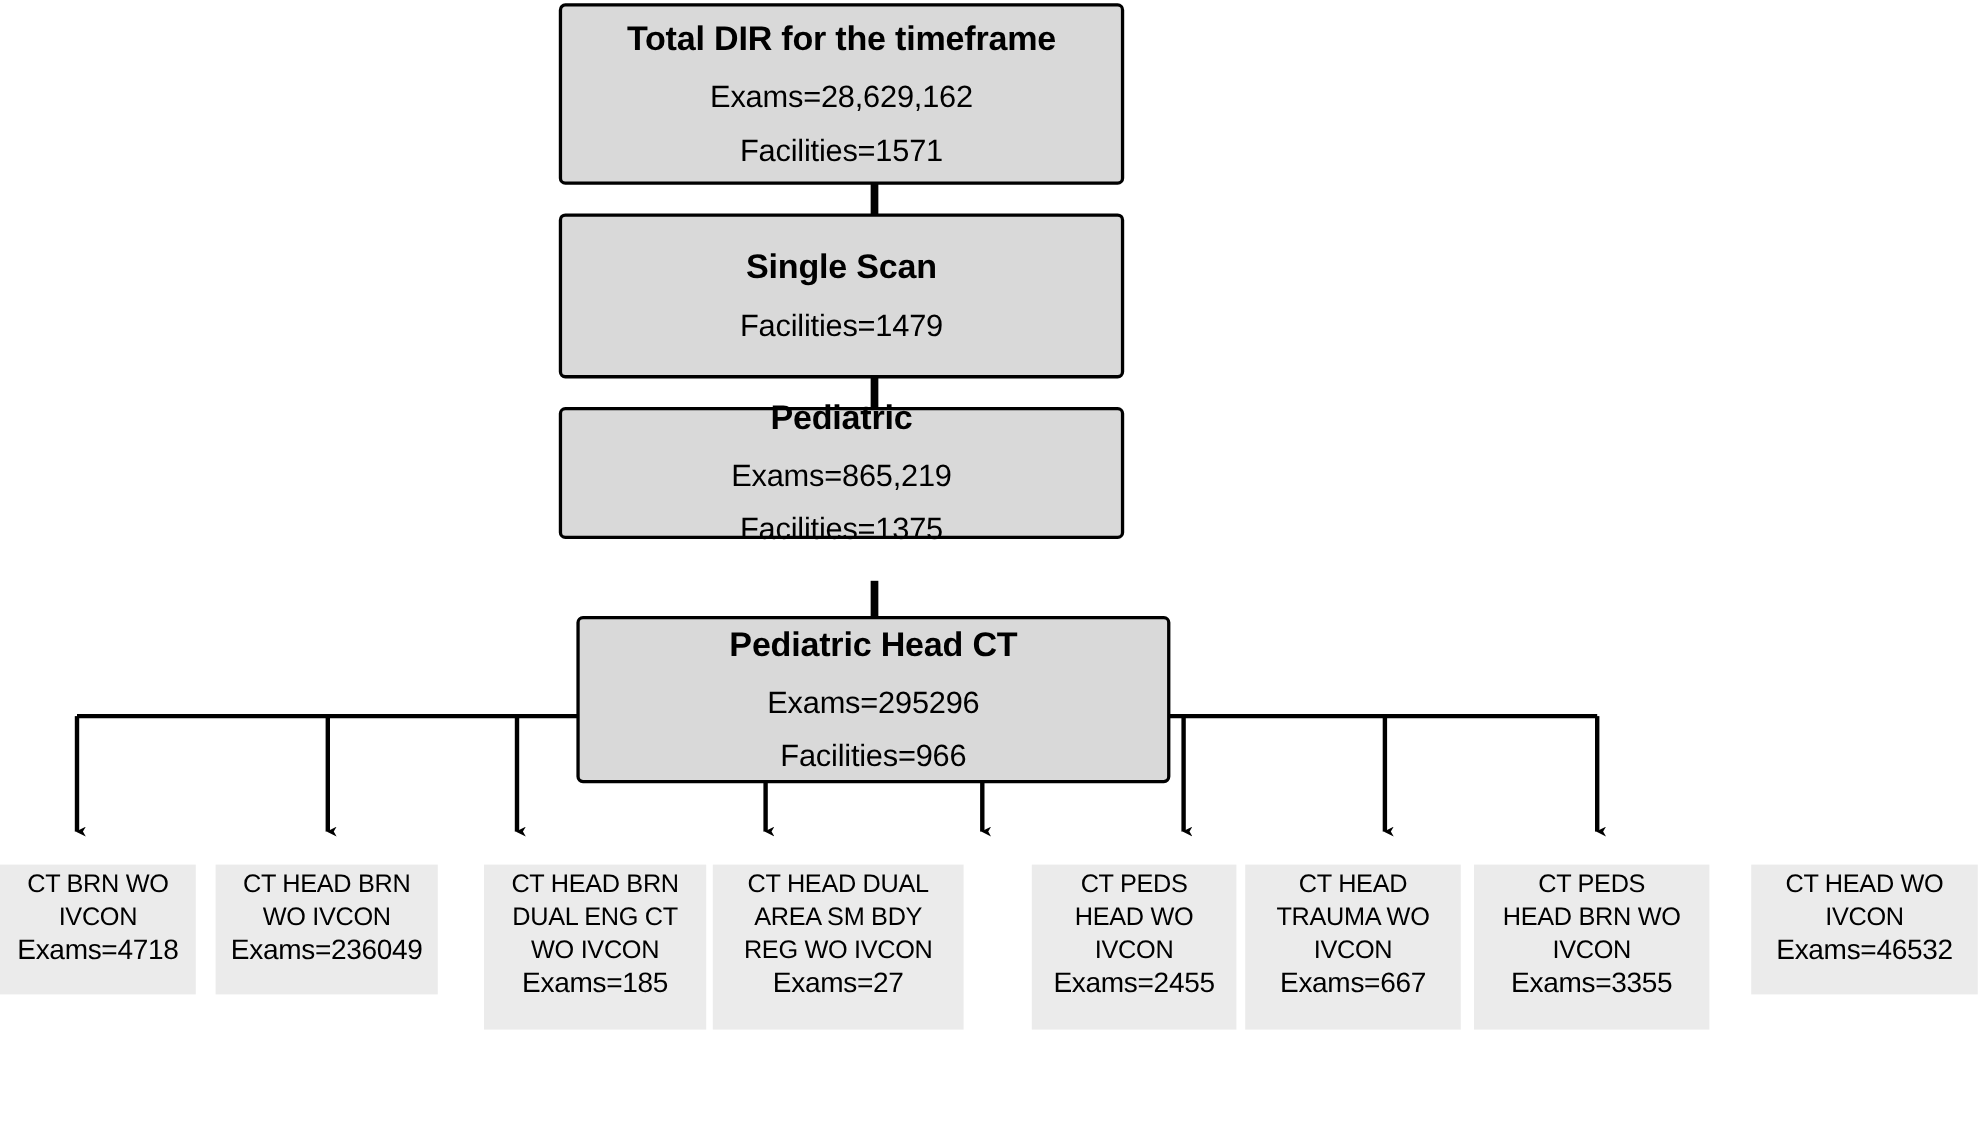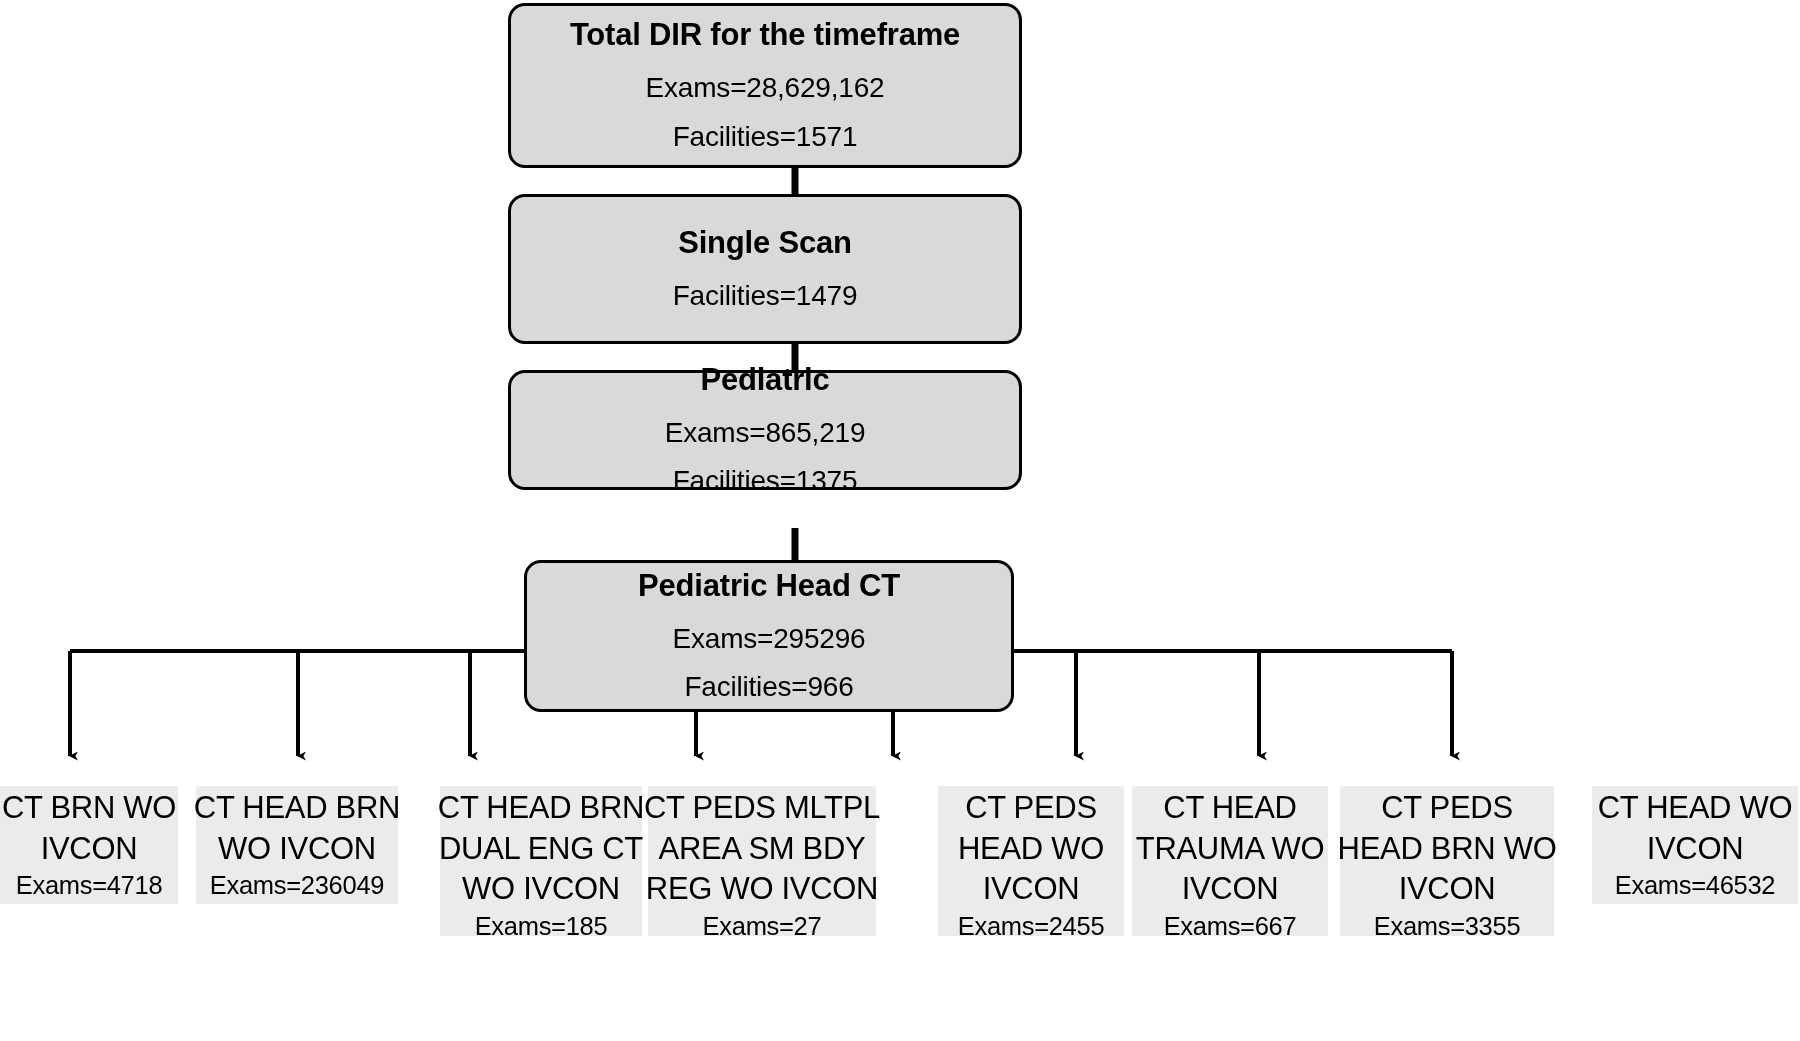--- a/index.html
+++ b/index.html
@@ -32,21 +32,21 @@
     height: 1041px;
     z-index: 1;
   }
 
   
   .stage-box {
     position: absolute;
     z-index: 3;
     background: #d9d9d9;
     border: 3px solid #000000;
-    border-radius: 17px;
+    border-radius: 6px;
     display: flex;
     flex-direction: column;
     align-items: center;
     justify-content: center;
     text-align: center;
   }
   .stage-title {
     font-weight: bold;
     font-size: 31px;
     line-height: 1.1;
@@ -68,21 +68,21 @@
     background: #ebebeb;
     border: none;
     display: flex;
     flex-direction: column;
     align-items: center;
     justify-content: flex-start;
     text-align: center;
     padding-top: 2px;
   }
   .leaf-line {
-    font-size: 31px;
+    font-size: 23px;
     line-height: 1.31;
     white-space: nowrap;
     letter-spacing: -0.3px;
   }
   .leaf-count {
     font-size: 25.5px;
     line-height: 1.31;
     white-space: nowrap;
     letter-spacing: -0.3px;
   }
@@ -130,21 +130,21 @@
     <div class="stage-title">Single Scan</div>
     <div class="stage-line">Facilities=1479</div>
   </div>
 
   <div class="stage-box" style="left:508px; top:370px; width:514px; height:120px;">
     <div class="stage-title">Pediatric</div>
     <div class="stage-line">Exams=865,219</div>
     <div class="stage-line">Facilities=1375</div>
   </div>
 
-  <div class="stage-box" style="left:524px; top:560px; width:490px; height:152px;">
+  <div class="stage-box" style="left:524px; top:560px; width:540px; height:152px;">
     <div class="stage-title">Pediatric Head CT</div>
     <div class="stage-line">Exams=295296</div>
     <div class="stage-line">Facilities=966</div>
   </div>
 
   <div class="leaf-box" style="left:0px; top:786px; width:178px; height:118px;">
     <div class="leaf-line">CT BRN WO</div>
     <div class="leaf-line">IVCON</div>
     <div class="leaf-count">Exams=4718</div>
   </div>
@@ -156,21 +156,21 @@
   </div>
 
   <div class="leaf-box" style="left:440px; top:786px; width:202px; height:150px;">
     <div class="leaf-line">CT HEAD BRN</div>
     <div class="leaf-line">DUAL ENG CT</div>
     <div class="leaf-line">WO IVCON</div>
     <div class="leaf-count">Exams=185</div>
   </div>
 
   <div class="leaf-box" style="left:648px; top:786px; width:228px; height:150px;">
-    <div class="leaf-line">CT PEDS MLTPL</div>
+    <div class="leaf-line">CT HEAD DUAL</div>
     <div class="leaf-line">AREA SM BDY</div>
     <div class="leaf-line">REG WO IVCON</div>
     <div class="leaf-count">Exams=27</div>
   </div>
 
   <div class="leaf-box" style="left:938px; top:786px; width:186px; height:150px;">
     <div class="leaf-line">CT PEDS</div>
     <div class="leaf-line">HEAD WO</div>
     <div class="leaf-line">IVCON</div>
     <div class="leaf-count">Exams=2455</div>

